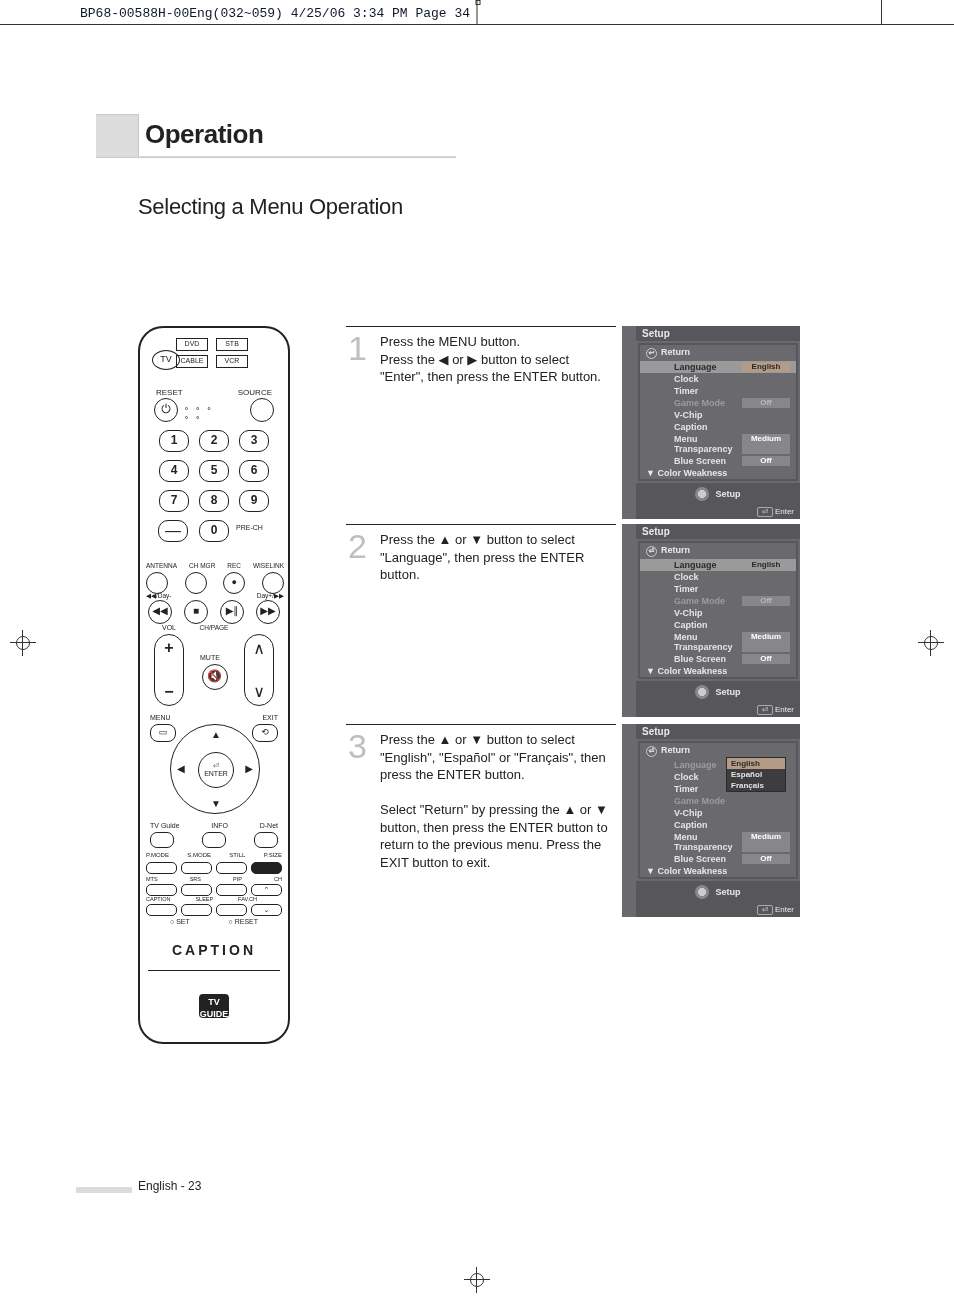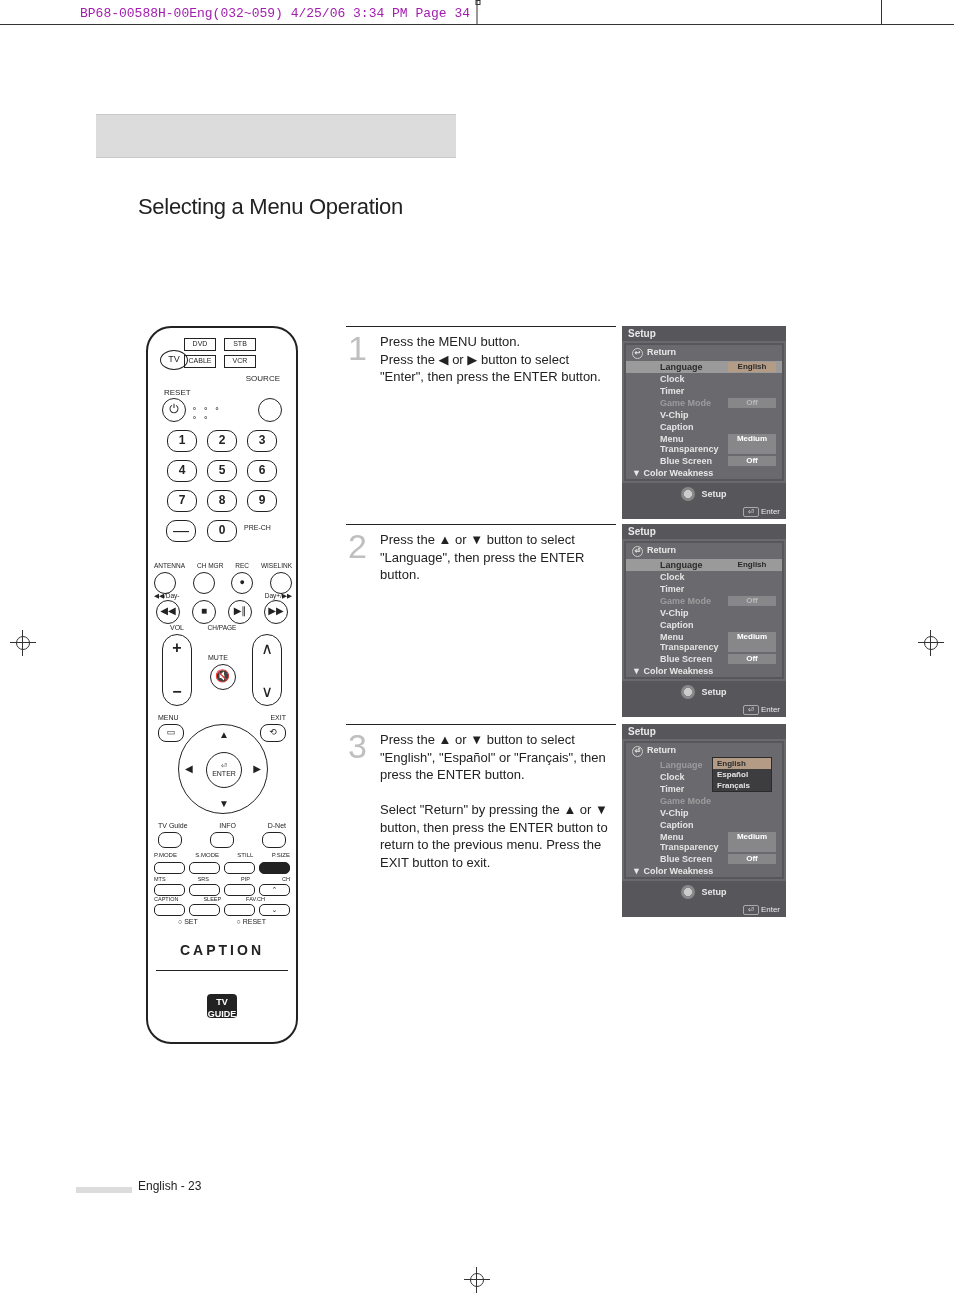--- a/index.html
+++ b/index.html
@@ -1,38 +1,38 @@
 <!DOCTYPE html>
 <html><head>
 <meta charset="utf-8">
 <style>
   body { margin: 0; padding: 0; font-family: Arial, Helvetica, sans-serif; background: #fff; color: #222; }
   .page { width: 954px; height: 1301px; position: relative; box-sizing: border-box; }
-  .crop-header { position: absolute; top: 6px; left: 80px; font-family: "Courier New", monospace; font-size: 13px; letter-spacing: 0; color: #a21caf; text-align: right; }
+  .crop-header { position: absolute; top: 6px; left: 80px; font-family: "Courier New", monospace; font-size: 13px; letter-spacing: 0; color: #0f172a; text-align: right; }
   .top-centermark { position: absolute; top: 0; left: 50%; transform: translateX(-50%); width: 1px; height: 24px; background: #333; }
   .top-centermark::before { content: ""; position: absolute; top: 0; left: -1px; width: 3px; height: 3px; border: 1px solid #333; }
   .top-rule { position: absolute; top: 24px; left: 0; right: 0; height: 1px; background: #333; }
   .rule-right { position: absolute; top: 0; right: 72px; width: 1px; height: 24px; background: #333; }
 
   
   .banner { position: absolute; top: 114px; left: 96px; width: 360px; height: 42px; }
   .banner-rule { position: absolute; left: 0; top: 0; width: 100%; height: 42px; border-top: 1px solid #c9c9c9; border-bottom: 1px solid #c9c9c9; background: #dcdcdc; }
   .banner-tab { position: absolute; left: 42px; top: 0; width: 318px; height: 42px; background: #fff; border-left: 1px solid #c9c9c9; }
   .banner-tab .title { font-family: Arial, Helvetica, sans-serif; font-weight: bold; font-size: 26px; letter-spacing: -0.5px; margin: 5px 0 0 6px; }
 
   .subtitle { position: absolute; top: 194px; left: 138px; font-size: 22px; font-weight: normal; font-family: Arial, sans-serif; letter-spacing: -0.3px; }
   .intro { position: absolute; top: 234px; left: 138px; width: 660px; font-size: 14px; line-height: 1.35; }
 
   
-  .remote { position: absolute; top: 326px; left: 138px; width: 152px; height: 718px; border: 2px solid #222; border-radius: 25px; box-sizing: border-box; margin-left: 8px; }
+  .remote { position: absolute; top: 326px; left: 138px; width: 152px; height: 718px; border: 2px solid #222; border-radius: 25px; box-sizing: border-box; }
   .remote .srcbtns { position: absolute; top: 10px; left: 36px; display: grid; grid-template-columns: repeat(2, 30px); gap: 4px 10px; font-size: 7px; }
   .remote .srcbtns .sb { border: 1px solid #222; height: 11px; width: 30px; text-align: center; line-height: 10px; }
   .remote .tv-oval { position: absolute; top: 22px; left: 12px; width: 26px; height: 18px; border: 1px solid #222; border-radius: 50%; text-align: center; font-size: 9px; line-height: 17px; }
   .remote .pwr-label { position: absolute; top: 60px; left: 16px; font-size: 8px; }
-  .remote .src-label { position: absolute; top: 46px; right: 16px; font-size: 8px; }
+  .remote .src-label { position: absolute; top: 60px; right: 16px; font-size: 8px; }
   .remote .power { position: absolute; top: 70px; left: 14px; width: 22px; height: 22px; border: 1.5px solid #222; border-radius: 50%; text-align: center; line-height: 20px; font-size: 12px; }
   .remote .source { position: absolute; top: 70px; right: 14px; width: 22px; height: 22px; border: 1.5px solid #222; border-radius: 50%; }
   .remote .dots { position: absolute; top: 76px; left: 44px; font-size: 8px; letter-spacing: 2px; }
   .remote .numpad { position: absolute; top: 102px; left: 18px; width: 112px; display: grid; grid-template-columns: repeat(3, 1fr); gap: 8px 8px; }
   .remote .numpad .n { width: 28px; height: 20px; border: 1.5px solid #222; border-radius: 10px; text-align: center; font-size: 12px; font-weight: bold; line-height: 19px; justify-self: center; }
   .remote .dash { width: 28px; height: 20px; border: 1.5px solid #222; border-radius: 10px; display: flex; align-items: center; justify-content: center; }
   .remote .pre { position: absolute; top: 196px; left: 96px; font-size: 7px; }
   .remote .labelsrow { position: absolute; top: 234px; left: 6px; width: 138px; display: flex; justify-content: space-between; font-size: 6.5px; }
   .remote .recrow { position: absolute; top: 244px; left: 6px; width: 138px; display: flex; justify-content: space-between; }
   .remote .recrow .c { width: 20px; height: 20px; border: 1.3px solid #222; border-radius: 50%; text-align: center; font-size: 9px; line-height: 18px; }
@@ -75,21 +75,21 @@
 
   
   .step { position: absolute; left: 346px; width: 270px; border-top: 1px solid #222; }
   .step1 { top: 326px; }
   .step2 { top: 524px; }
   .step3 { top: 724px; }
   .stepnum { position: absolute; left: 2px; top: 2px; font-size: 34px; color: #bfbfbf; font-family: Arial, sans-serif; }
   .steptext { margin: 6px 0 0 34px; font-size: 13px; line-height: 1.35; }
 
   
-  .osd { position: absolute; left: 622px; width: 164px; background: #6a6a6e; color: #fff; font-size: 9px; font-family: Arial, sans-serif; }
+  .osd { position: absolute; left: 622px; width: 164px; background: #6a6a6e; color: #fff; font-size: 9px; font-family: Arial, sans-serif; padding-left: 14px; }
   .osd1 { top: 326px; }
   .osd2 { top: 524px; }
   .osd3 { top: 724px; }
   .osd .titlebar { background: #57575b; padding: 2px 6px; font-weight: bold; color: #e8e8e8; font-size: 10px; }
   .osd .panel { border: 2px solid #57575b; margin: 2px; }
   .osd .item { display: flex; justify-content: space-between; padding: 1px 6px; }
   .osd .item .lbl { font-weight: bold; color: #e4e4e4; margin-left: 28px; }
   .osd .item .lbl.dim { color: #9c9c9e; }
   .osd .item .val { background: #87878a; color: #fff; padding: 0 2px; min-width: 44px; text-align: center; font-weight: bold; font-size: 8px; }
   .osd .item.sel { background: #9a9a9a; }
@@ -124,20 +124,23 @@
 <body>
 <div class="page">
 
 <div class="crop-header">BP68-00588H-00Eng(032~059)  4/25/06  3:34 PM  Page 34</div>
 <div class="top-centermark"></div>
 <div class="top-rule"></div>
 <div class="rule-right"></div>
 
 <div class="banner">
   <div class="banner-rule"></div>
+  <div class="banner-tab">
+        <div class="title">Operation</div>
+      </div>
 </div>
 
 <div class="subtitle">Selecting a Menu Operation</div>
 
 <div class="remote">
   <div class="tv-oval">TV</div>
   <div class="srcbtns">
     <div class="sb">DVD</div>
     <div class="sb">STB</div>
     <div class="sb">CABLE</div>

